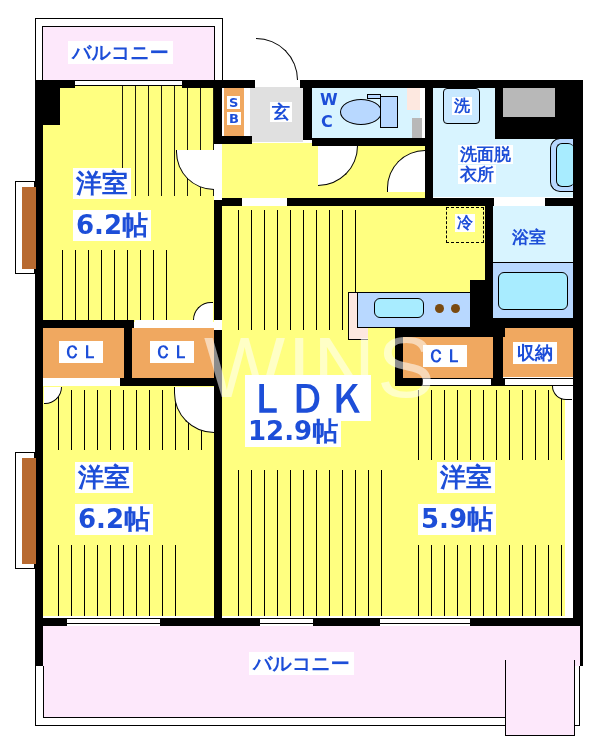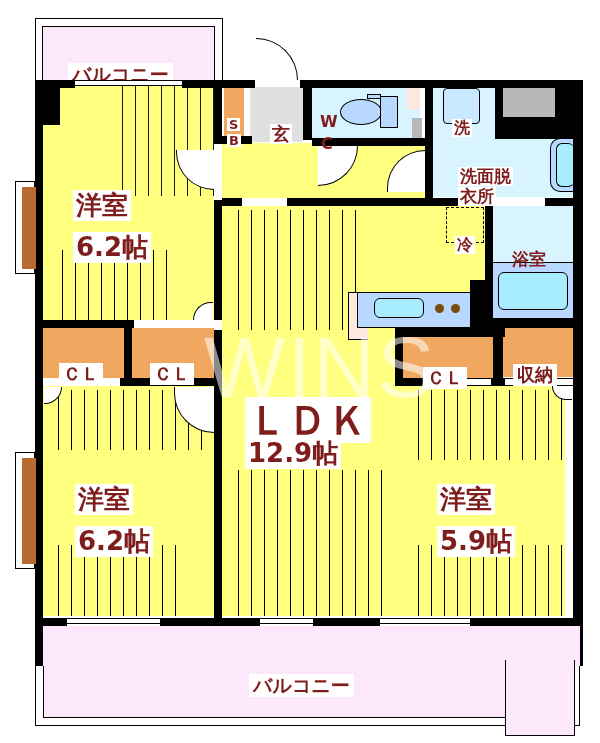--- a/index.html
+++ b/index.html
@@ -6,21 +6,21 @@
   html, body { width:600px; height:743px; background:#ffffff; overflow:hidden; }
   body { position:relative; font-family:"DejaVu Sans","Liberation Sans",sans-serif; }
   .abs { position:absolute; }
   .wall { position:absolute; background:#000; }
   .yellow { background:#ffff80; }
   .balcony { background:#fde8fb; }
   .closet { background:#f0a860; }
   .wet { background:#d8f4ff; }
   .entry { background:#e0e0e0; }
   .grey { background:#b8b8b8; }
-  .lbl { position:absolute; background:#fff; color:#7f1d1d; font-weight:bold; line-height:1; white-space:nowrap;margin-top:22px; }
+  .lbl { position:absolute; background:#fff; color:#1d4ed8; font-weight:bold; line-height:1; white-space:nowrap; }
   .room-lbl { font-size:26px; letter-spacing:0px; padding:2px 3px; line-height:1.05; }
   .small-lbl { font-size:20px; padding:2px 4px; }
   .floor-lines { position:absolute; background-image:repeating-linear-gradient(90deg, transparent 0, transparent 12px, #000 12px, #000 13px); }
   .door-arc { position:absolute; border:1.5px solid #000; background:#fff; }
   .window { position:absolute; background:#fff; border-top:1.5px solid #000; border-bottom:1.5px solid #000; }
   .watermark { position:absolute; color:rgba(255,255,255,0.55); font-family:"Liberation Sans",sans-serif; font-size:86px; letter-spacing:2px; font-weight:normal; pointer-events:none; }
 </style>
 </head>
 <body>
 
@@ -156,21 +156,21 @@
 
 <div class="lbl room-lbl" style="left:75px;top:462px;">洋室</div>
 <div class="lbl room-lbl" style="left:75px;top:504px;">6.2帖</div>
 
 <div class="watermark" style="left:204px;top:318px;">WINS</div>
 
 <div class="lbl room-lbl" style="left:245px;top:375px;font-size:40px;">ＬＤＫ</div>
 <div class="lbl room-lbl" style="left:245px;top:416px;">12.9帖</div>
 
 <div class="lbl room-lbl" style="left:437px;top:462px;">洋室</div>
-<div class="lbl room-lbl" style="left:437px;top:504px;">5.9帖</div>
+<div class="lbl room-lbl" style="left:418px;top:504px;">5.9帖</div>
 
 <div class="lbl small-lbl" style="left:59px;top:341px;font-size:18px;">ＣＬ</div>
 <div class="lbl small-lbl" style="left:150px;top:341px;font-size:18px;">ＣＬ</div>
 <div class="lbl small-lbl" style="left:423px;top:345px;font-size:18px;">ＣＬ</div>
 <div class="lbl small-lbl" style="left:513px;top:342px;font-size:18px;">収納</div>
 
 <div class="lbl" style="left:227px;top:96px;font-size:13px;padding:0 2px;">S</div>
 <div class="lbl" style="left:227px;top:112px;font-size:13px;padding:0 2px;">B</div>
 
 <div class="lbl" style="left:270px;top:102px;font-size:18px;padding:1px 2px;">玄</div>

